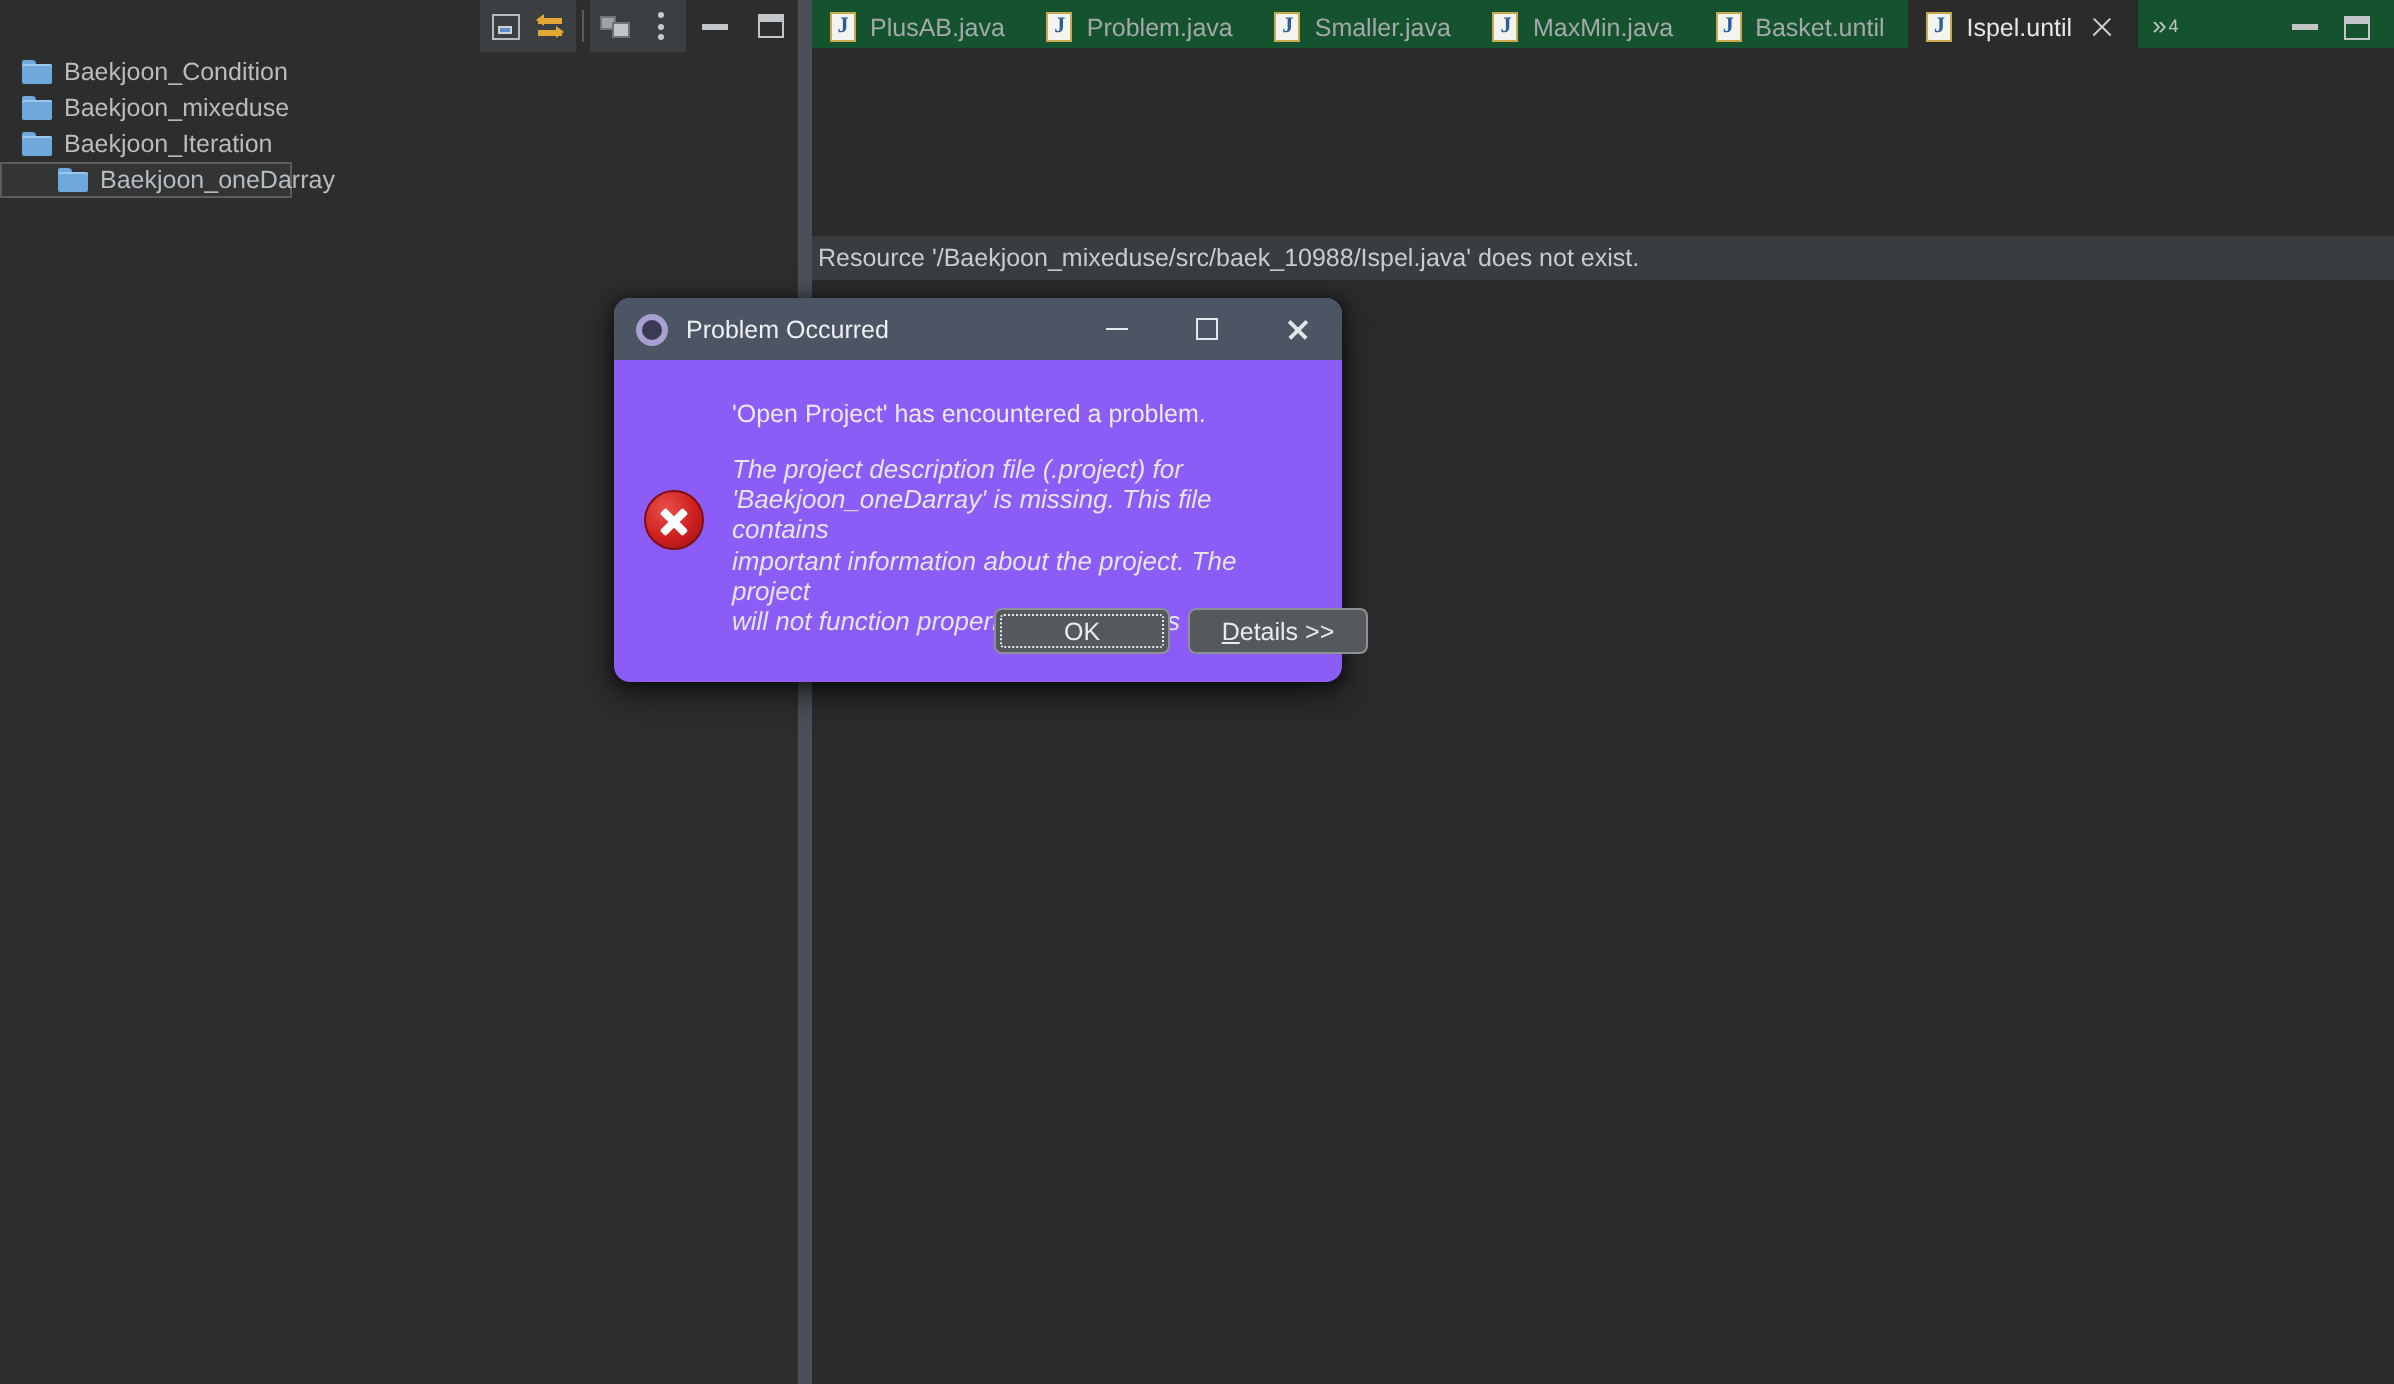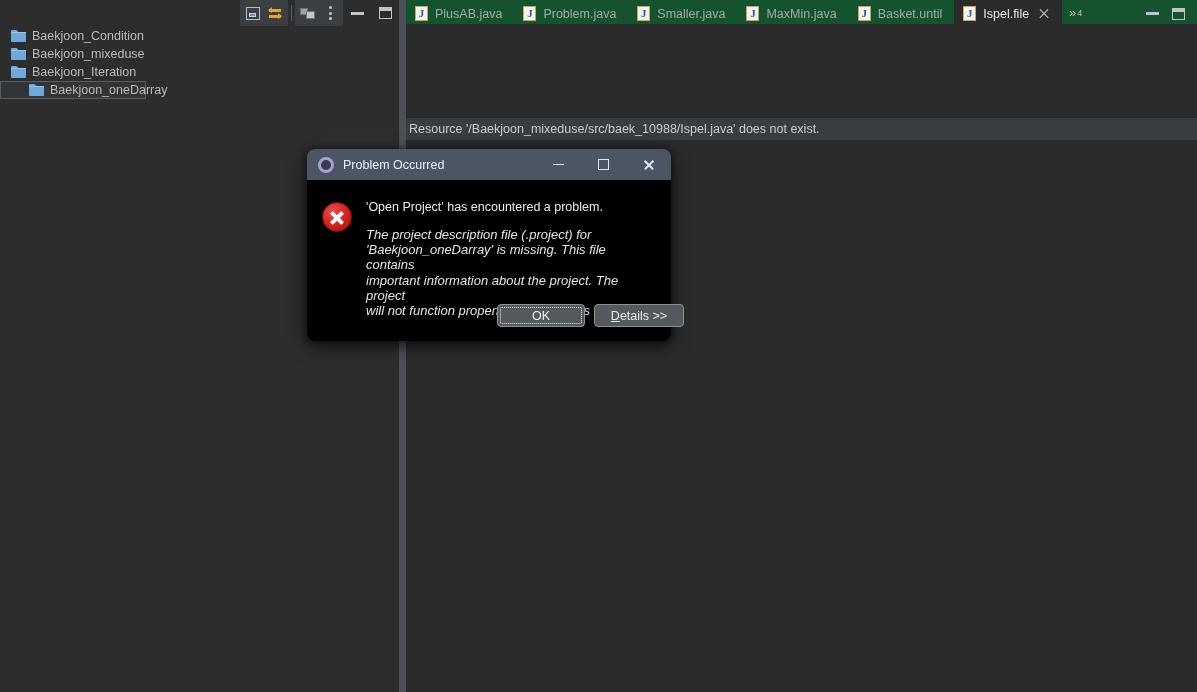--- a/index.html
+++ b/index.html
@@ -380,21 +380,21 @@
     border-radius: 8px;
     background: rgba(0,0,0,0.34);
     filter: blur(3px);
   }
   .dialog {
     position: absolute;
     left: 307px; top: 149px;
     width: 364px;
     height: 192px;
     border-radius: 8px;
-    background: #000000;
+    background: #8b5cf6;
     overflow: hidden;
     box-shadow: 0 6px 18px rgba(0,0,0,0.55);
   }
   .dlg-titlebar {
     height: 31px;
     background: #4b5564;
     display: flex;
     align-items: center;
     padding-left: 11px;
     box-sizing: border-box;
@@ -446,21 +446,21 @@
   .dw-close::before, .dw-close::after {
     content: ""; position: absolute; left: 0; top: 5px;
     width: 12px; height: 1.5px; background: #e3e6e8;
   }
   .dw-close::before { transform: rotate(45deg); }
   .dw-close::after  { transform: rotate(-45deg); }
 
   .dlg-body {
     padding: 18px 15px 0 15px;
     display: flex;
-    align-items: flex-start;
+    align-items: center;
   }
   .err-icon {
     width: 30px; height: 30px;
     border-radius: 50%;
     background: radial-gradient(circle at 35% 30%, #e8504a 0%, #cf1f1f 55%, #9d1212 100%);
     border: 1px solid #7e0f0f;
     box-sizing: border-box;
     position: relative;
     flex: 0 0 auto;
     margin-right: 14px;
@@ -622,21 +622,21 @@
       <div class="etab">
         <span class="java-icon"></span>
         <span class="etab-label">MaxMin.java</span>
       </div>
       <div class="etab">
         <span class="java-icon"></span>
         <span class="etab-label">Basket.until</span>
       </div>
       <div class="etab active">
         <span class="java-icon"></span>
-        <span class="etab-label">Ispel.file</span>
+        <span class="etab-label">Ispel.until</span>
         <span class="etab-close"></span>
       </div>
       <div class="etab-overflow">
         <span>»</span>
           <sub>4</sub>
       </div>
 
       <div class="win-ctrls">
         <div class="win-btn">
           <span class="ico-min2"></span>

